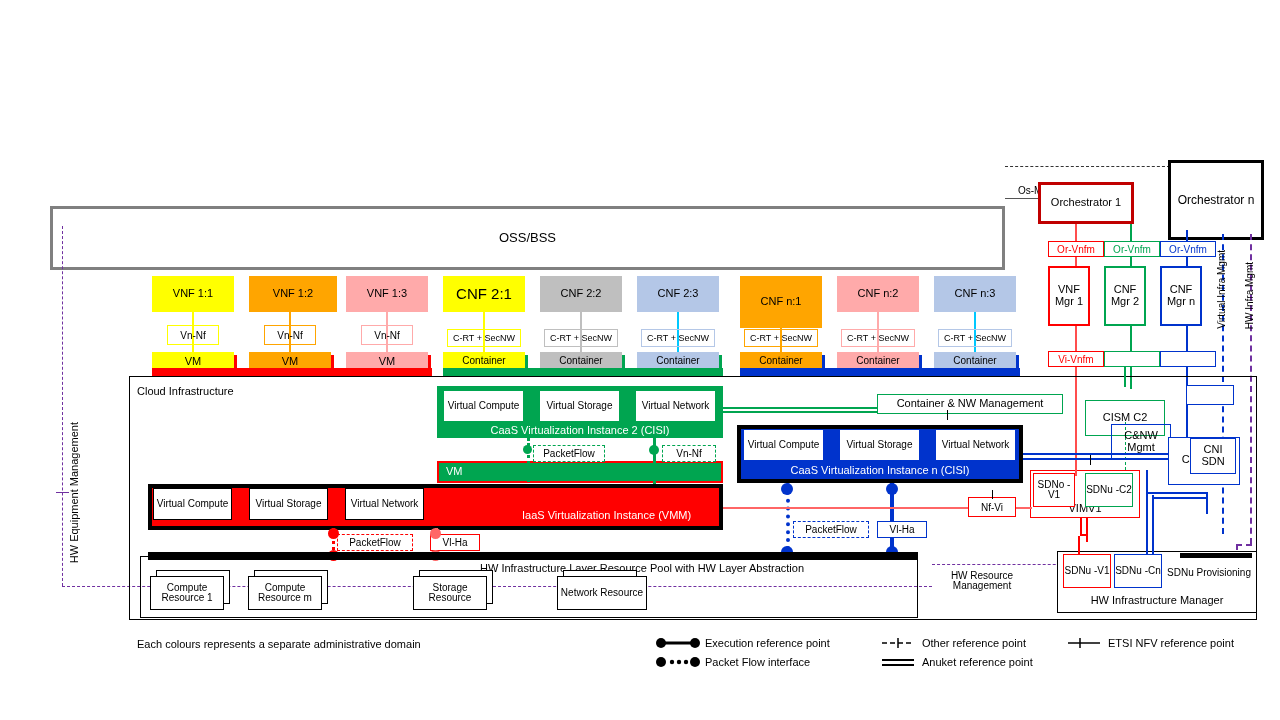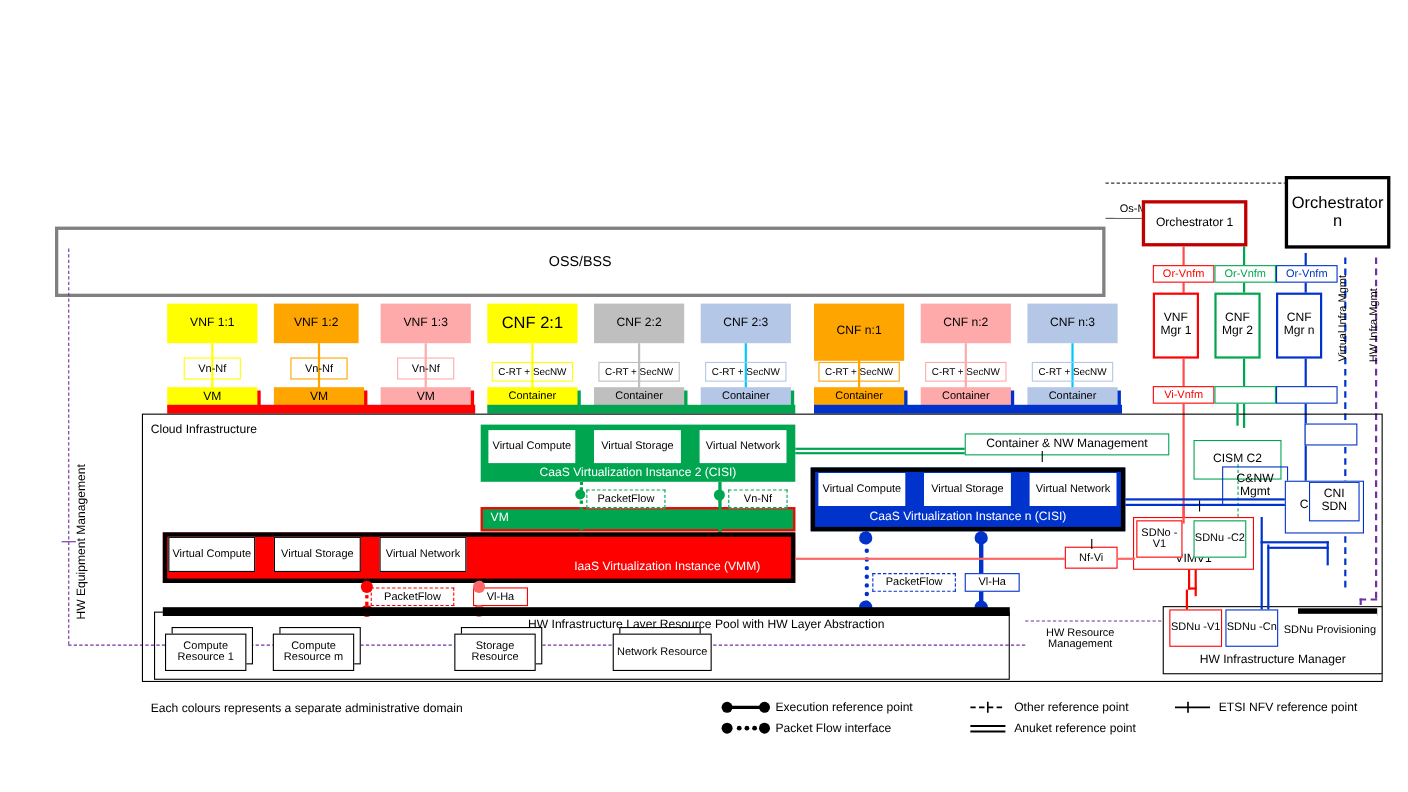--- a/index.html
+++ b/index.html
@@ -27,21 +27,21 @@
 <div class="line" style="left:1005px;top:198px;width:63px;height:1px;background:#555;"></div>
 <div class="line" style="left:1043px;top:192px;width:1px;height:12px;background:#555;"></div>
 <div class="lbl" style="left:1013px;top:182px;width:40px;height:16px;border:none;font-size:10px;">Os-Ma</div>
 
 <div class="line" style="left:1005px;top:166px;width:165px;height:0;border-top:1px dashed #333;"></div>
 
 <div class="box" style="left:1038px;top:182px;width:96px;height:42px;border:3px solid #c00000;font-size:11px;">
   <span>Orchestrator 1</span>
 </div>
 
-<div class="box" style="left:1168px;top:160px;width:96px;height:66px;border:3px solid #000;font-size:15px;">
+<div class="box" style="left:1168px;top:160px;width:96px;height:80px;border:3px solid #000;font-size:12px;">
   <span>Orchestrator n</span>
 </div>
 
 <div class="line" style="left:1075px;top:224px;width:2px;height:52px;background:#ff4d4d;"></div>
 <div class="line" style="left:1130px;top:224px;width:2px;height:52px;background:#00a550;"></div>
 <div class="line" style="left:1186px;top:230px;width:2px;height:46px;background:#0033cc;"></div>
 
 <div class="lbl" style="left:1048px;top:241px;width:56px;height:16px;border:1px solid #ff0000;color:#ff0000;">Or-Vnfm</div>
 <div class="lbl" style="left:1104px;top:241px;width:56px;height:16px;border:1px solid #00a550;color:#00a550;">Or-Vnfm</div>
 <div class="lbl" style="left:1160px;top:241px;width:56px;height:16px;border:1px solid #0033cc;color:#0033cc;">Or-Vnfm</div>
@@ -85,21 +85,21 @@
 <div class="box" style="left:152px;top:276px;width:82px;height:36px;background:#ffff00;border:none;font-size:11px;">
   <span>VNF 1:1</span>
 </div>
 <div class="line" style="left:192px;top:312px;width:2px;height:58px;background:#ffff00;"></div>
 <div class="lbl" style="left:167px;top:325px;width:52px;height:20px;border:1px solid #ffff00;background:transparent;">Vn-Nf</div>
 <div class="abs" style="left:155px;top:355px;width:82px;height:20px;background:#ff0000;"></div>
 <div class="box" style="left:152px;top:352px;width:82px;height:19px;background:#ffff00;border:none;font-size:11px;">
   <span>VM</span>
 </div>
 
-<div class="box" style="left:249px;top:276px;width:77px;height:36px;background:#ffa500;border:none;font-size:11px;">
+<div class="box" style="left:249px;top:276px;width:88px;height:36px;background:#ffa500;border:none;font-size:11px;">
   <span>VNF 1:2</span>
 </div>
 <div class="line" style="left:289px;top:312px;width:2px;height:58px;background:#ffa500;"></div>
 <div class="lbl" style="left:264px;top:325px;width:52px;height:20px;border:1px solid #ffa500;background:transparent;">Vn-Nf</div>
 <div class="abs" style="left:252px;top:355px;width:82px;height:20px;background:#ff0000;"></div>
 <div class="box" style="left:249px;top:352px;width:82px;height:19px;background:#ffa500;border:none;font-size:11px;">
   <span>VM</span>
 </div>
 
 <div class="box" style="left:346px;top:276px;width:82px;height:36px;background:#ffaaaa;border:none;font-size:11px;">

